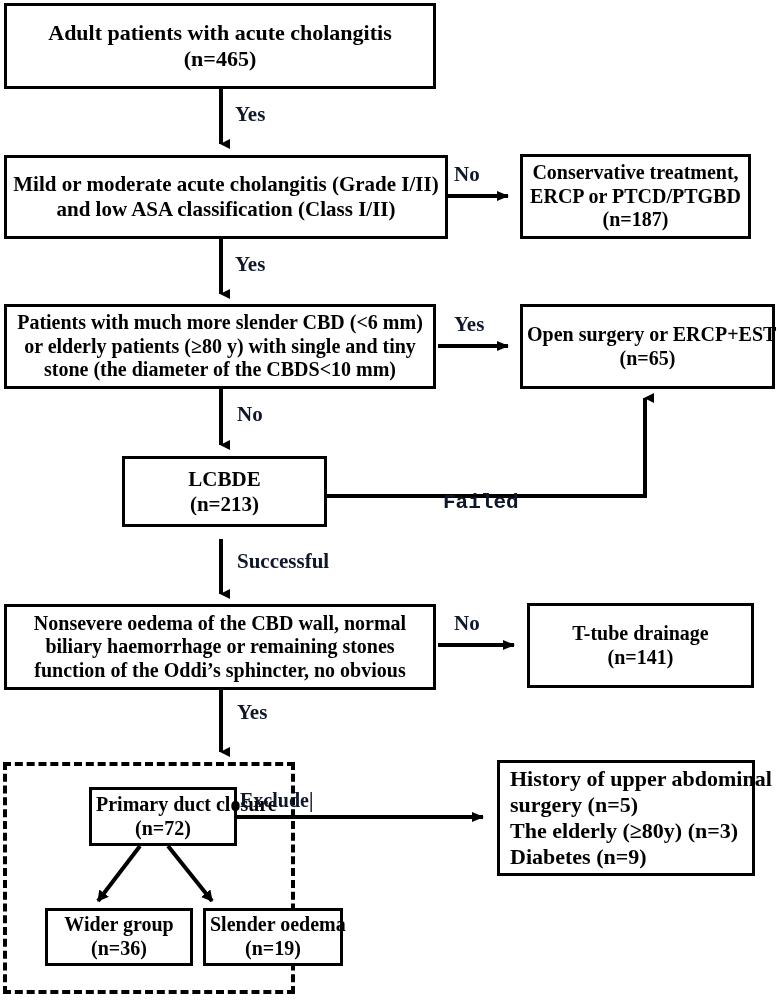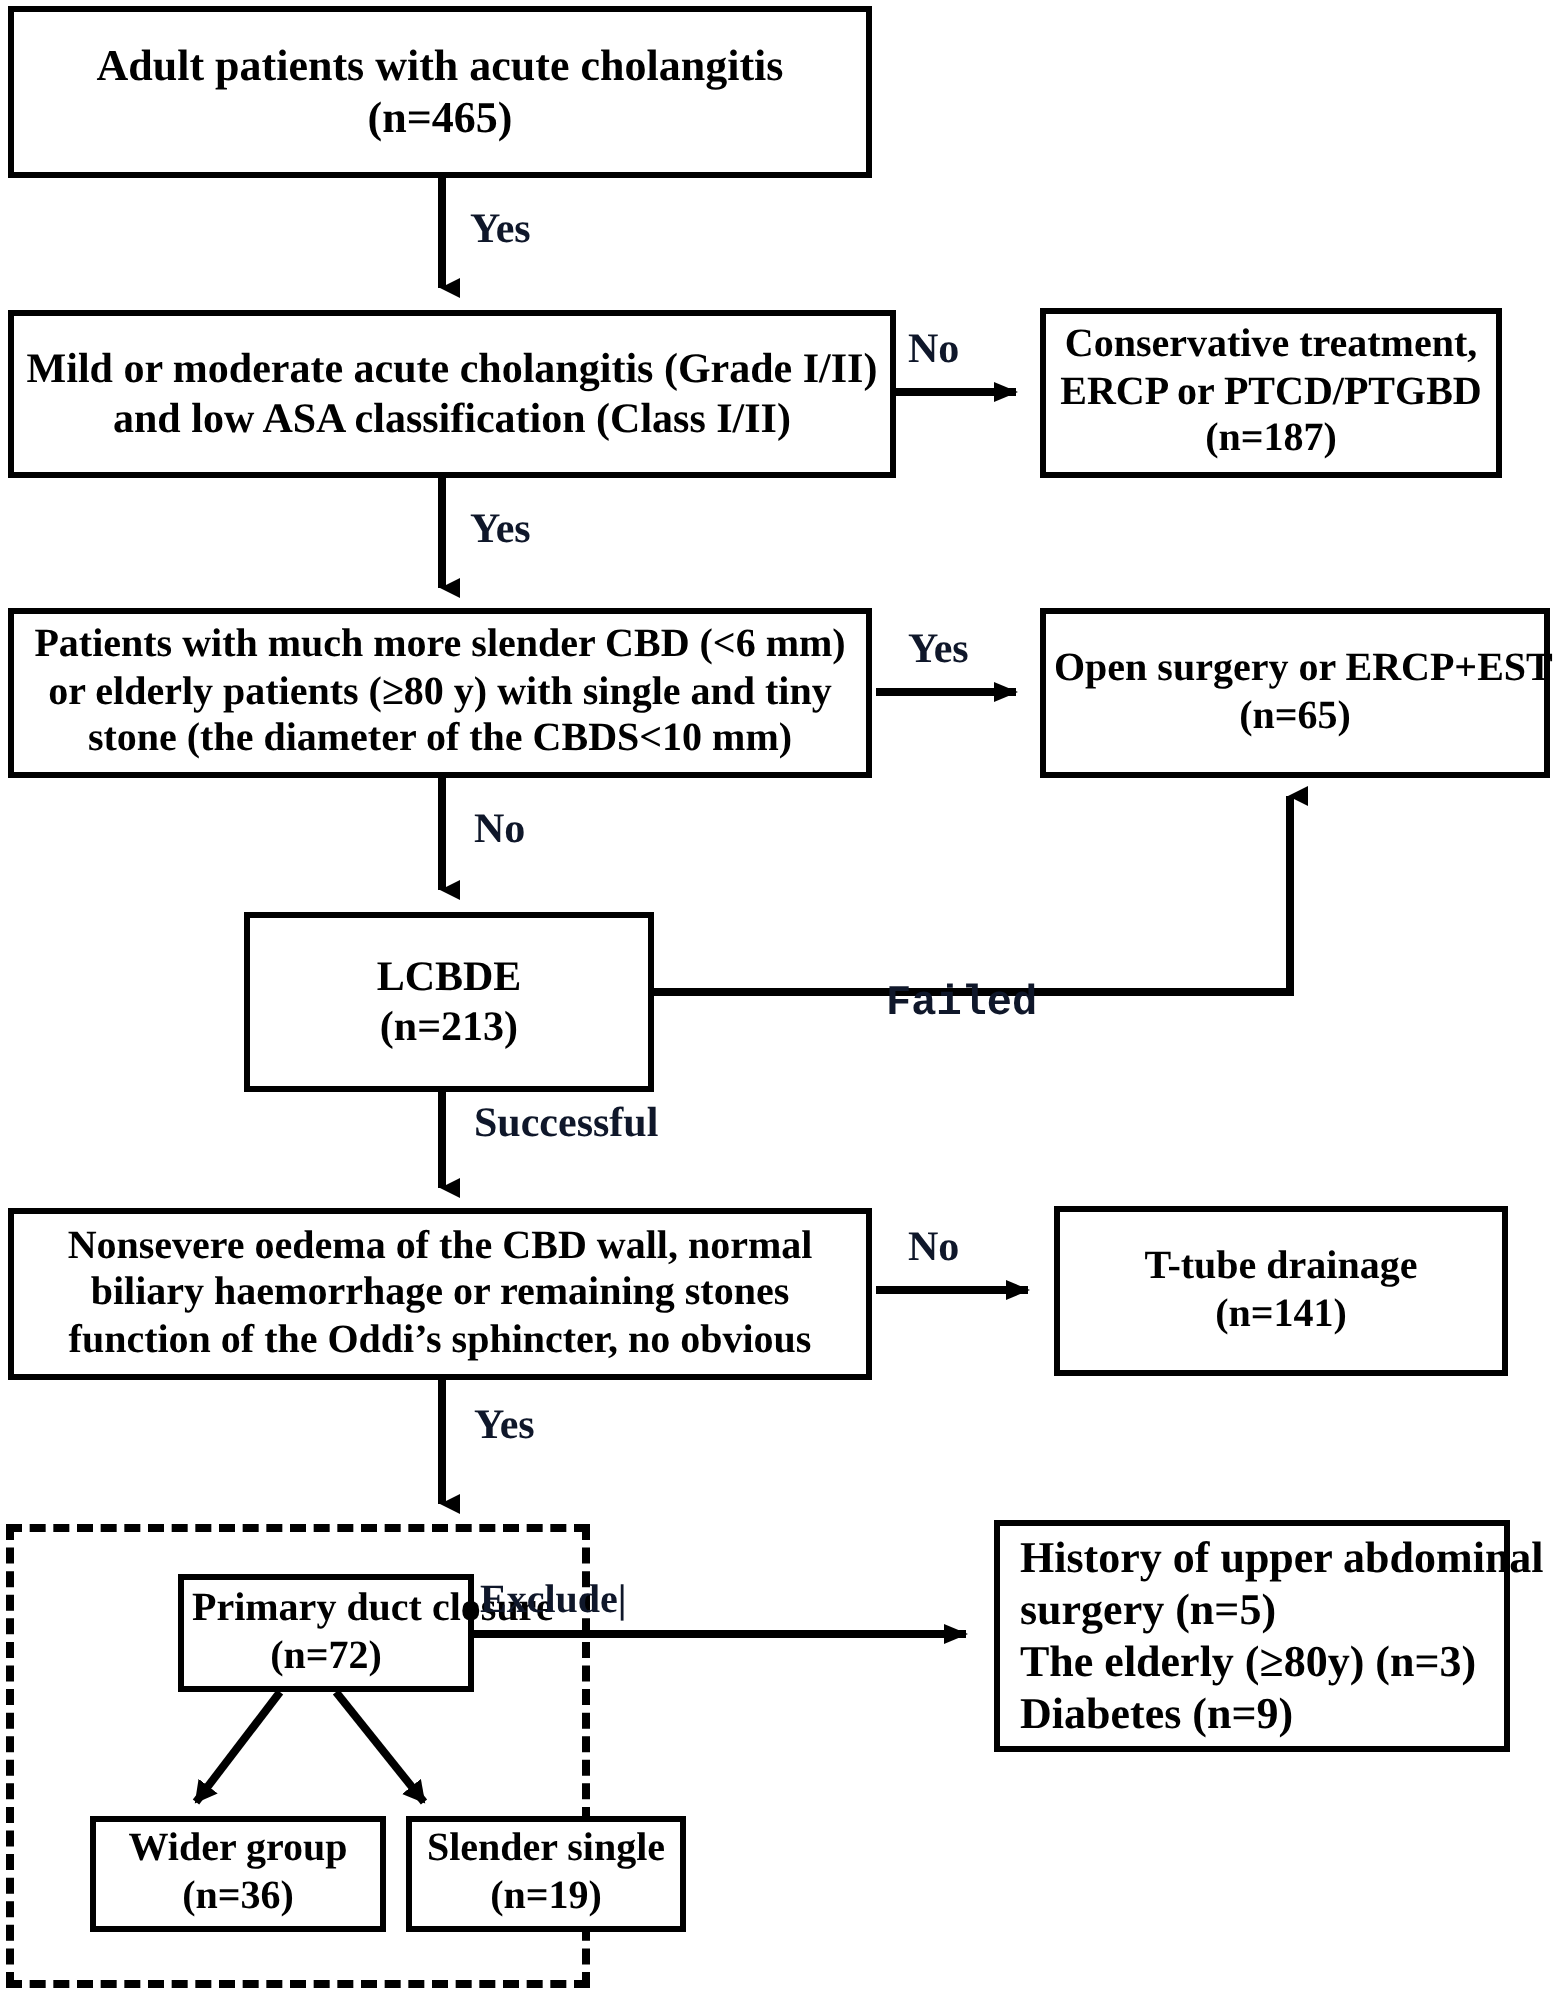--- a/index.html
+++ b/index.html
@@ -146,21 +146,21 @@
 
   <div class="edge-label f21" style="left:454px; top:314px;">Yes</div>
 
   <div class="node f20" style="left:520px; top:304px; width:255px; height:85px;">
     <span class="line">Open surgery or ERCP+EST</span>
     <span class="line">(n=65)</span>
   </div>
 
   <div class="edge-label f21" style="left:237px; top:404px;">No</div>
 
-  <div class="node f21" style="left:122px; top:456px; width:205px; height:90px;">
+  <div class="node f21" style="left:122px; top:456px; width:205px; height:71px;">
     <span class="line">LCBDE</span>
     <span class="line">(n=213)</span>
   </div>
 
   <div class="edge-label f21" style="left:443px; top:492px;font-family:Liberation Mono, monospace;">Failed</div>
 
   <div class="edge-label f21" style="left:237px; top:551px;">Successful</div>
 
   <div class="node f20" style="left:4px; top:604px; width:432px; height:86px;">
     <span class="line">Nonsevere oedema of the CBD wall, normal</span>
@@ -190,17 +190,17 @@
     <span class="line">The elderly (≥80y) (n=3)</span>
     <span class="line">Diabetes (n=9)</span>
   </div>
 
   <div class="node f20" style="left:45px; top:908px; width:148px; height:58px;">
     <span class="line">Wider group</span>
     <span class="line">(n=36)</span>
   </div>
 
   <div class="node f20" style="left:203px; top:908px; width:140px; height:58px;">
-    <span class="line">Slender single</span>
+    <span class="line">Slender oedema</span>
     <span class="line">(n=19)</span>
   </div>
 
 </div>
 
 </body></html>

